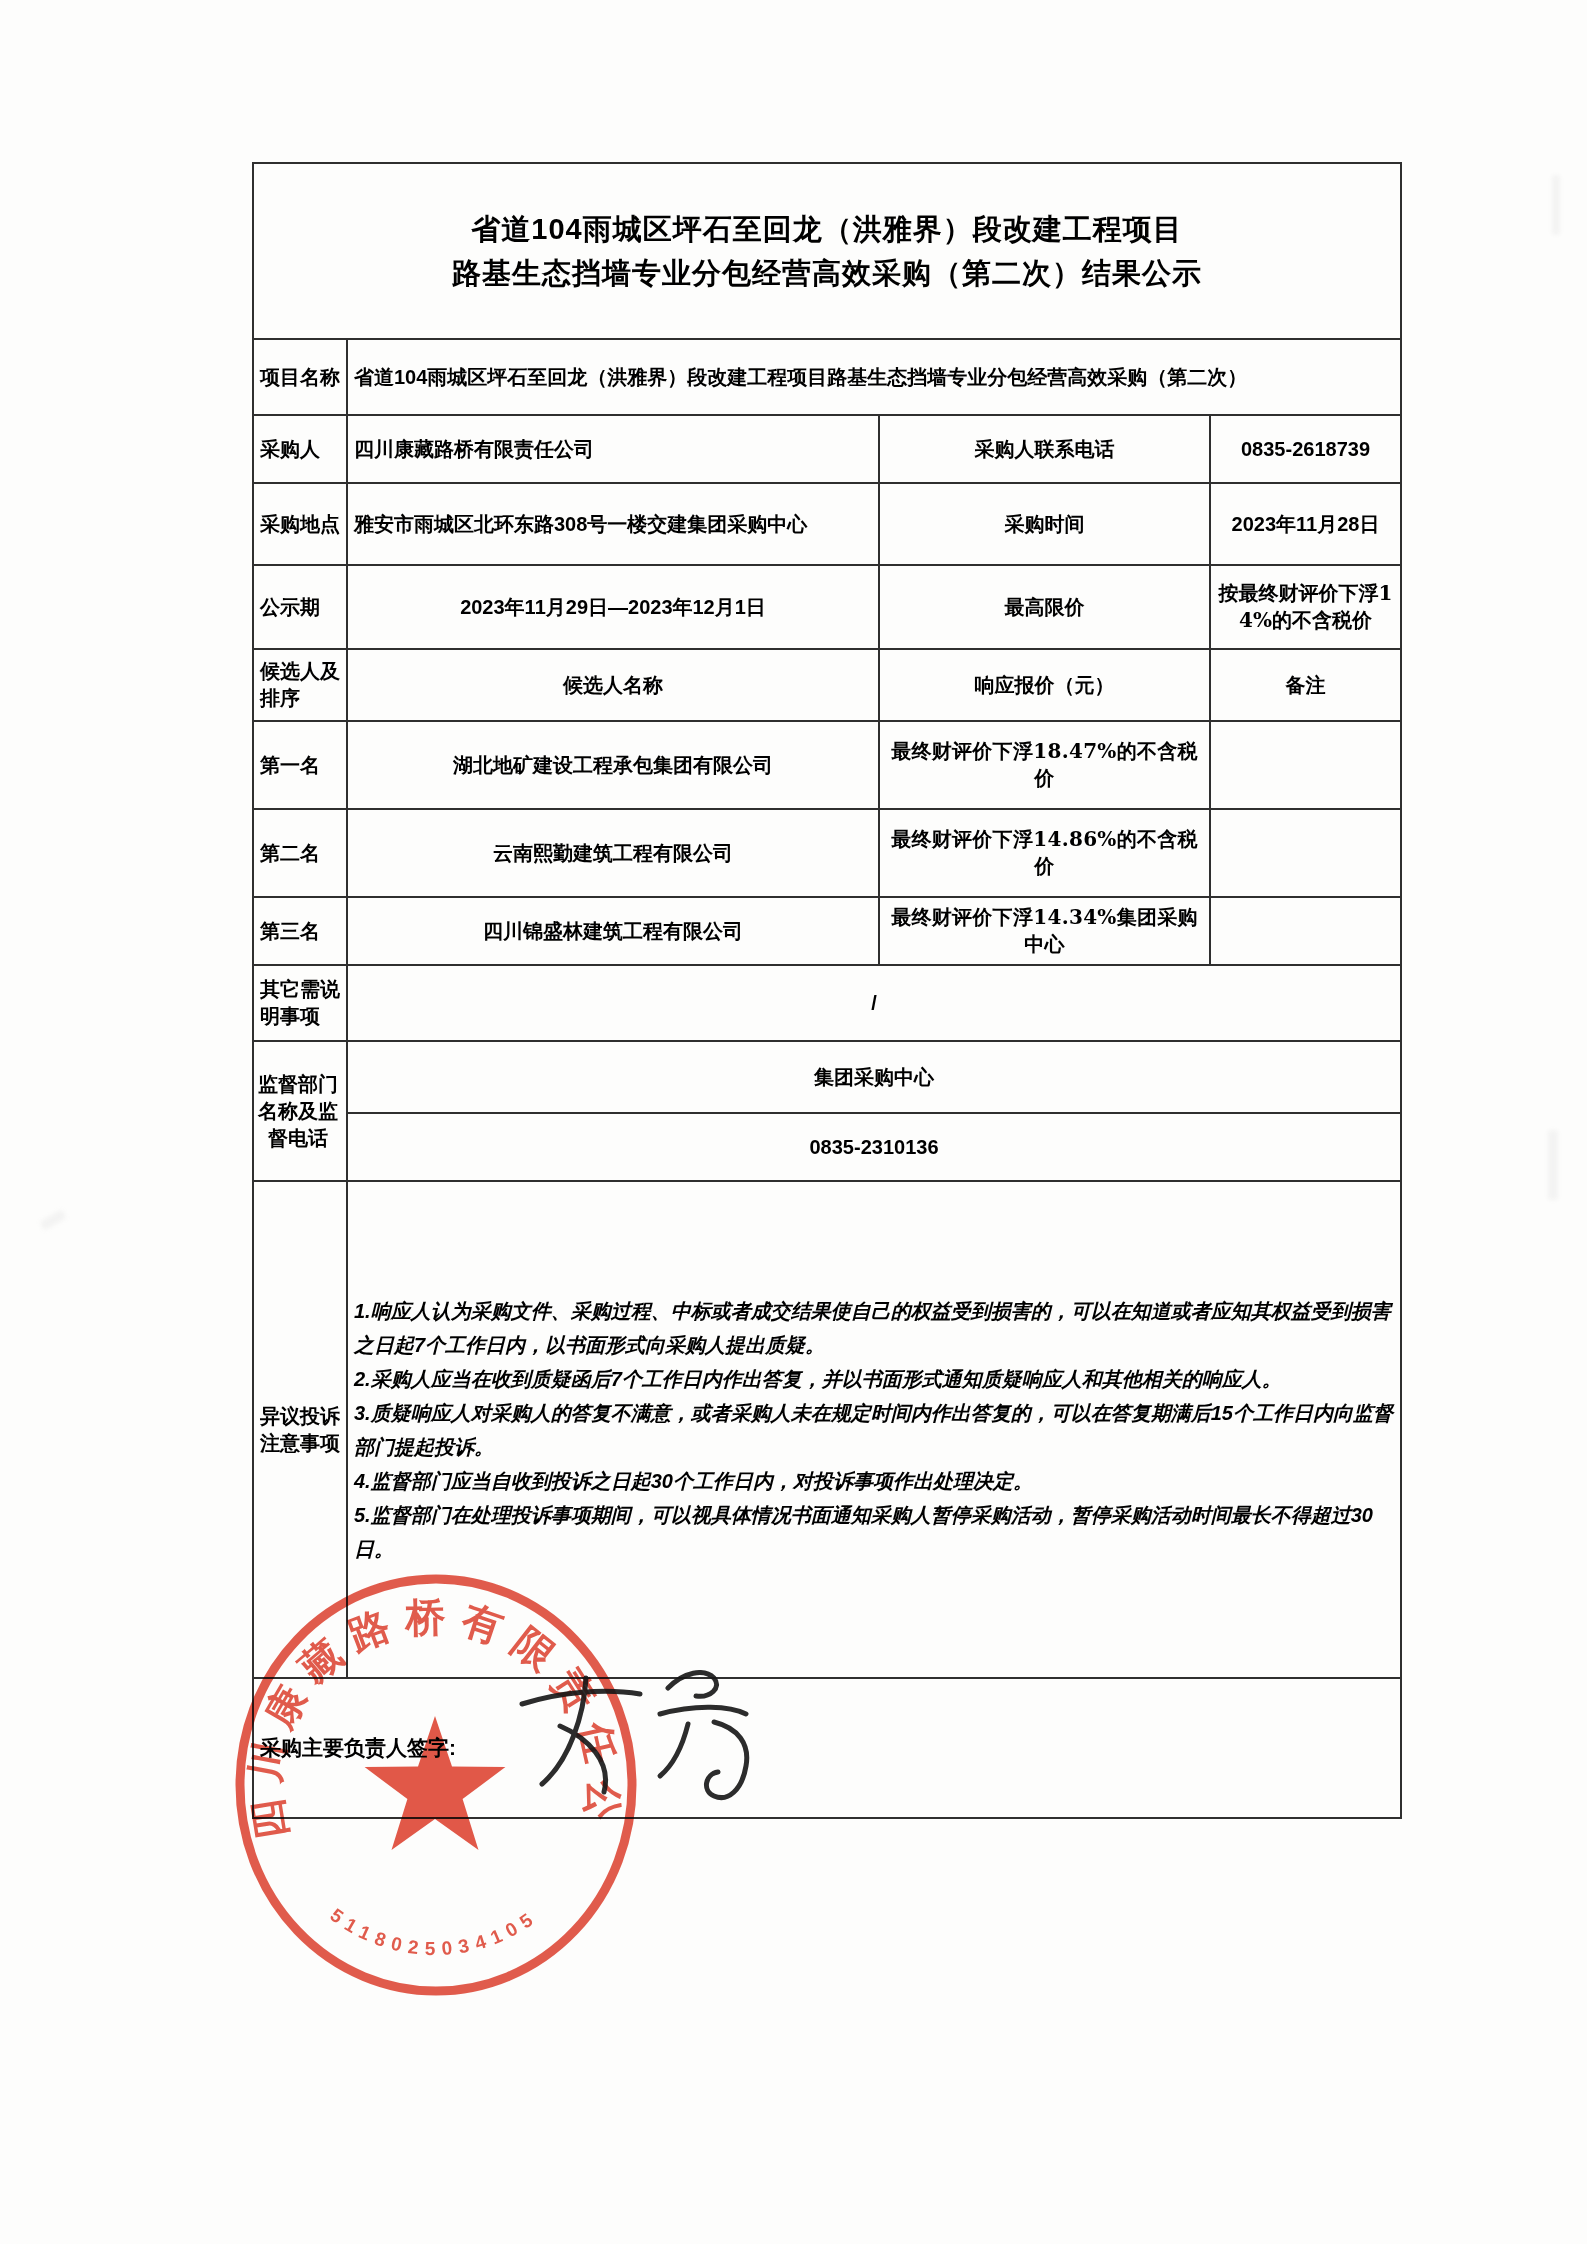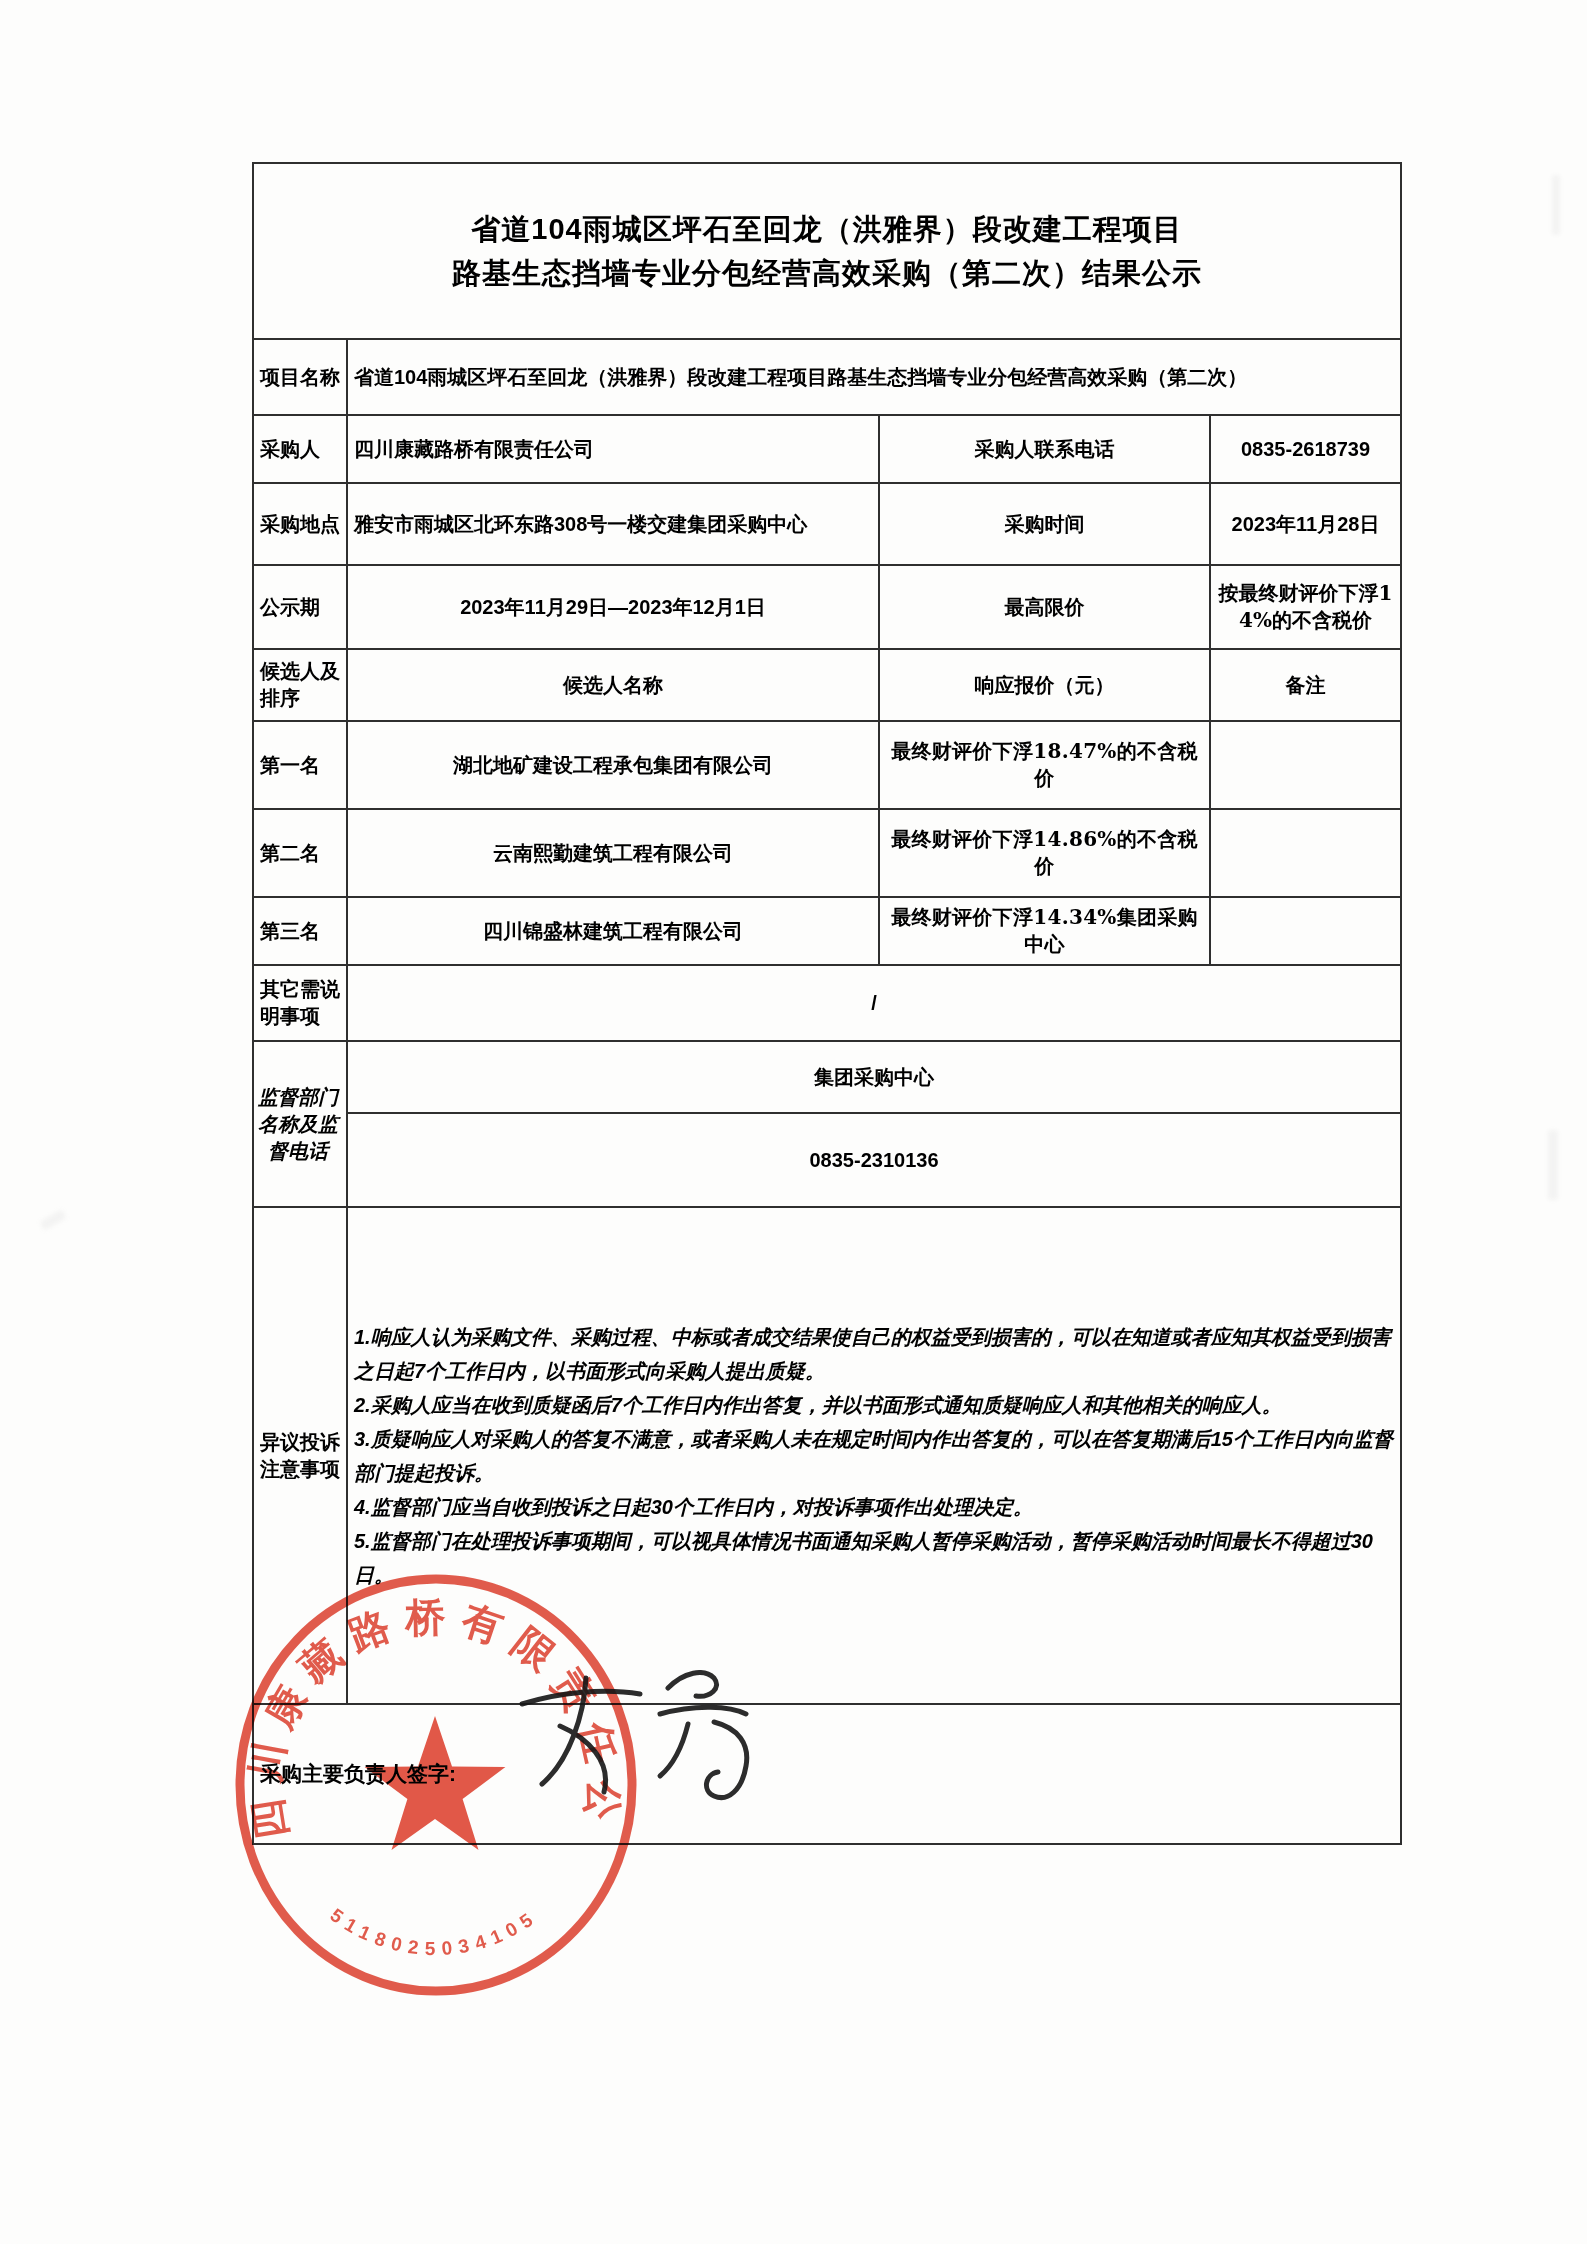--- a/index.html
+++ b/index.html
@@ -50,21 +50,21 @@
   tr.h-title{height:176px;}
   tr.h-project{height:76px;}
   tr.h-purchaser{height:68px;}
   tr.h-location{height:82px;}
   tr.h-publicity{height:84px;}
   tr.h-chead{height:72px;}
   tr.h-rank{height:88px;}
   tr.h-rank3{height:68px;}
   tr.h-other{height:76px;}
   tr.h-sup1{height:72px;}
-  tr.h-sup2{height:94px;}
+  tr.h-sup2{height:68px;}
   tr.h-objection{height:497px;}
   tr.h-sig{height:140px;}
   
   .stamp{
     position:absolute;left:220px;top:1558px;width:432px;height:458px;
     z-index:5;mix-blend-mode:multiply;opacity:0.92;pointer-events:none;
   }
   .stamp text{font-family:"Liberation Sans","DejaVu Sans",sans-serif;font-weight:bold;}
   
   .signature{
@@ -150,21 +150,21 @@
         <td class="price">最终财评价下浮14.34%集团采购中心</td>
         <td class="center"></td>
       </tr>
 
       <tr class="h-other">
         <td class="lab">其它需说明事项</td>
         <td colspan="3" class="center">/</td>
       </tr>
 
       <tr class="h-sup1">
-        <td class="lab" rowspan="2" style="text-align:center;padding-left:2px;font-style:italic;">监督部门名称及监督电话</td>
+        <td class="lab" rowspan="2" style="text-align:center;padding-left:2px;">监督部门名称及监督电话</td>
         <td colspan="3" class="center">集团采购中心</td>
       </tr>
       <tr class="h-sup2">
         <td colspan="3" class="center">0835-2310136</td>
       </tr>
 
       <tr class="h-objection">
         <td class="lab">异议投诉注意事项</td>
         <td colspan="3" class="objection-cell">
           <div class="objection-item">1.响应人认为采购文件、采购过程、中标或者成交结果使自己的权益受到损害的，可以在知道或者应知其权益受到损害之日起7个工作日内，以书面形式向采购人提出质疑。</div>

